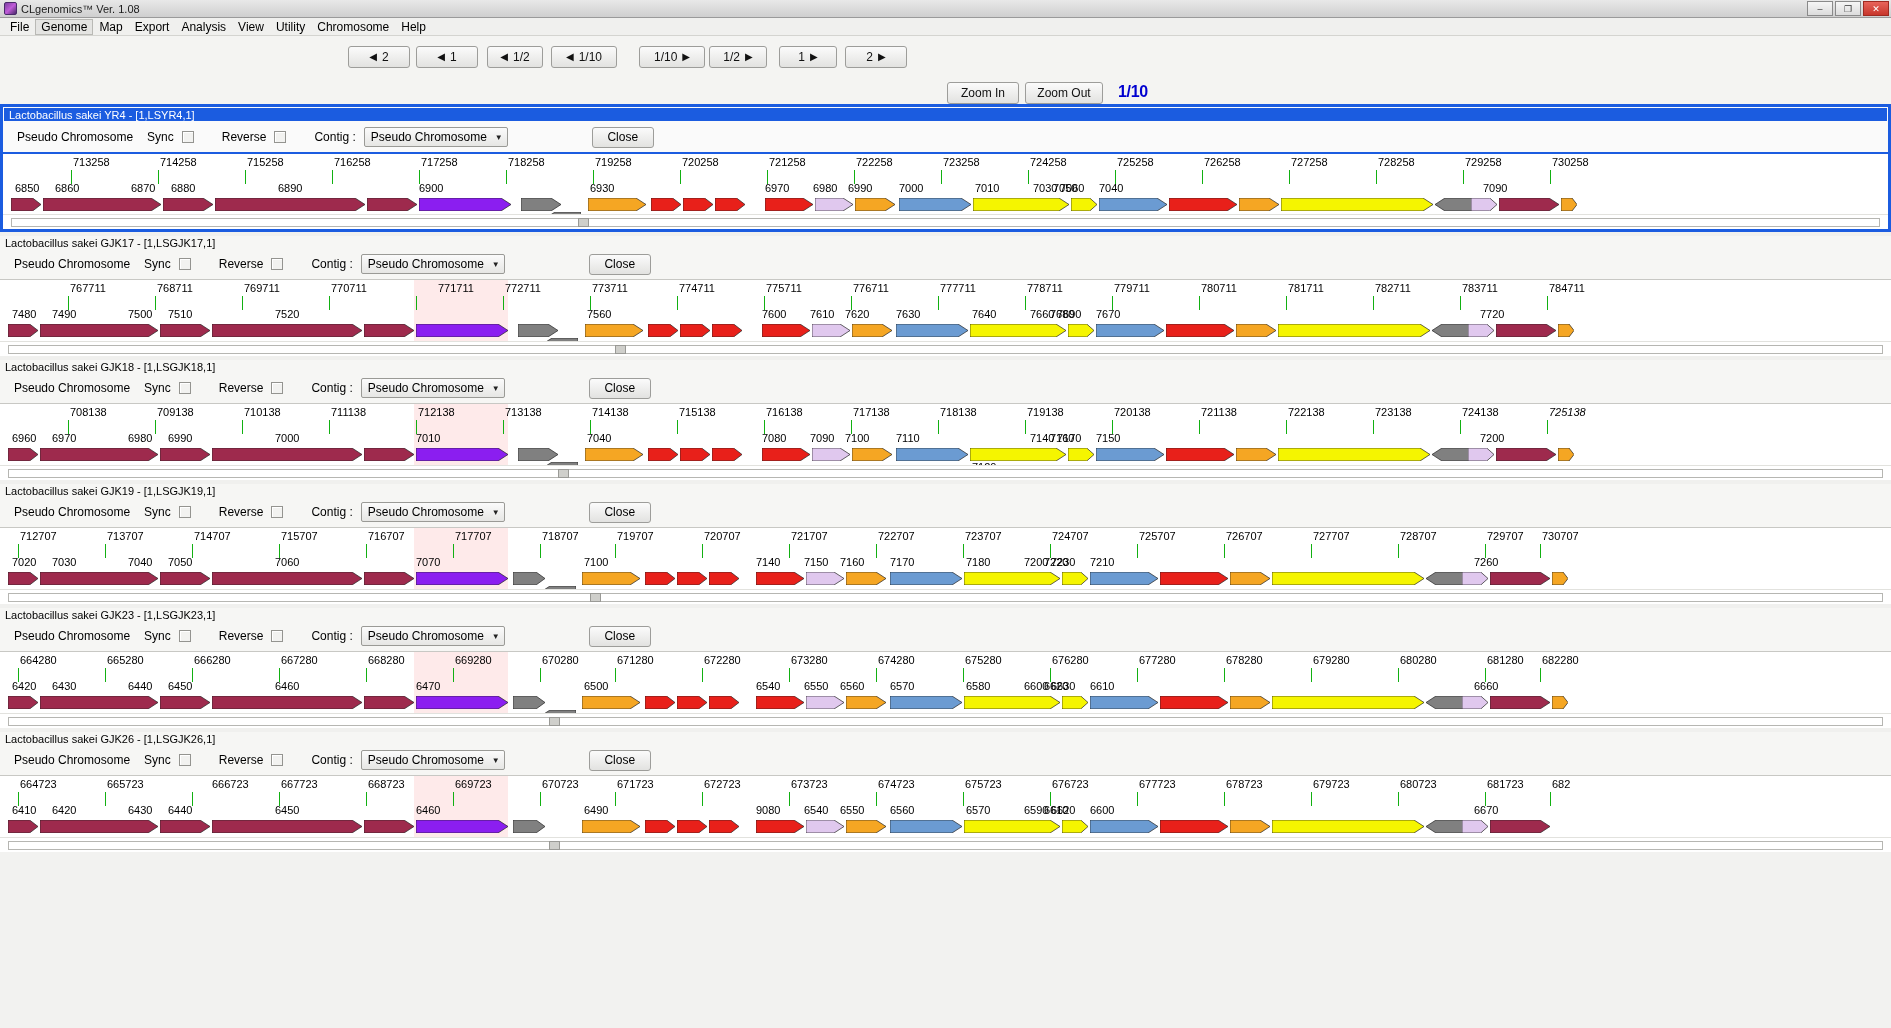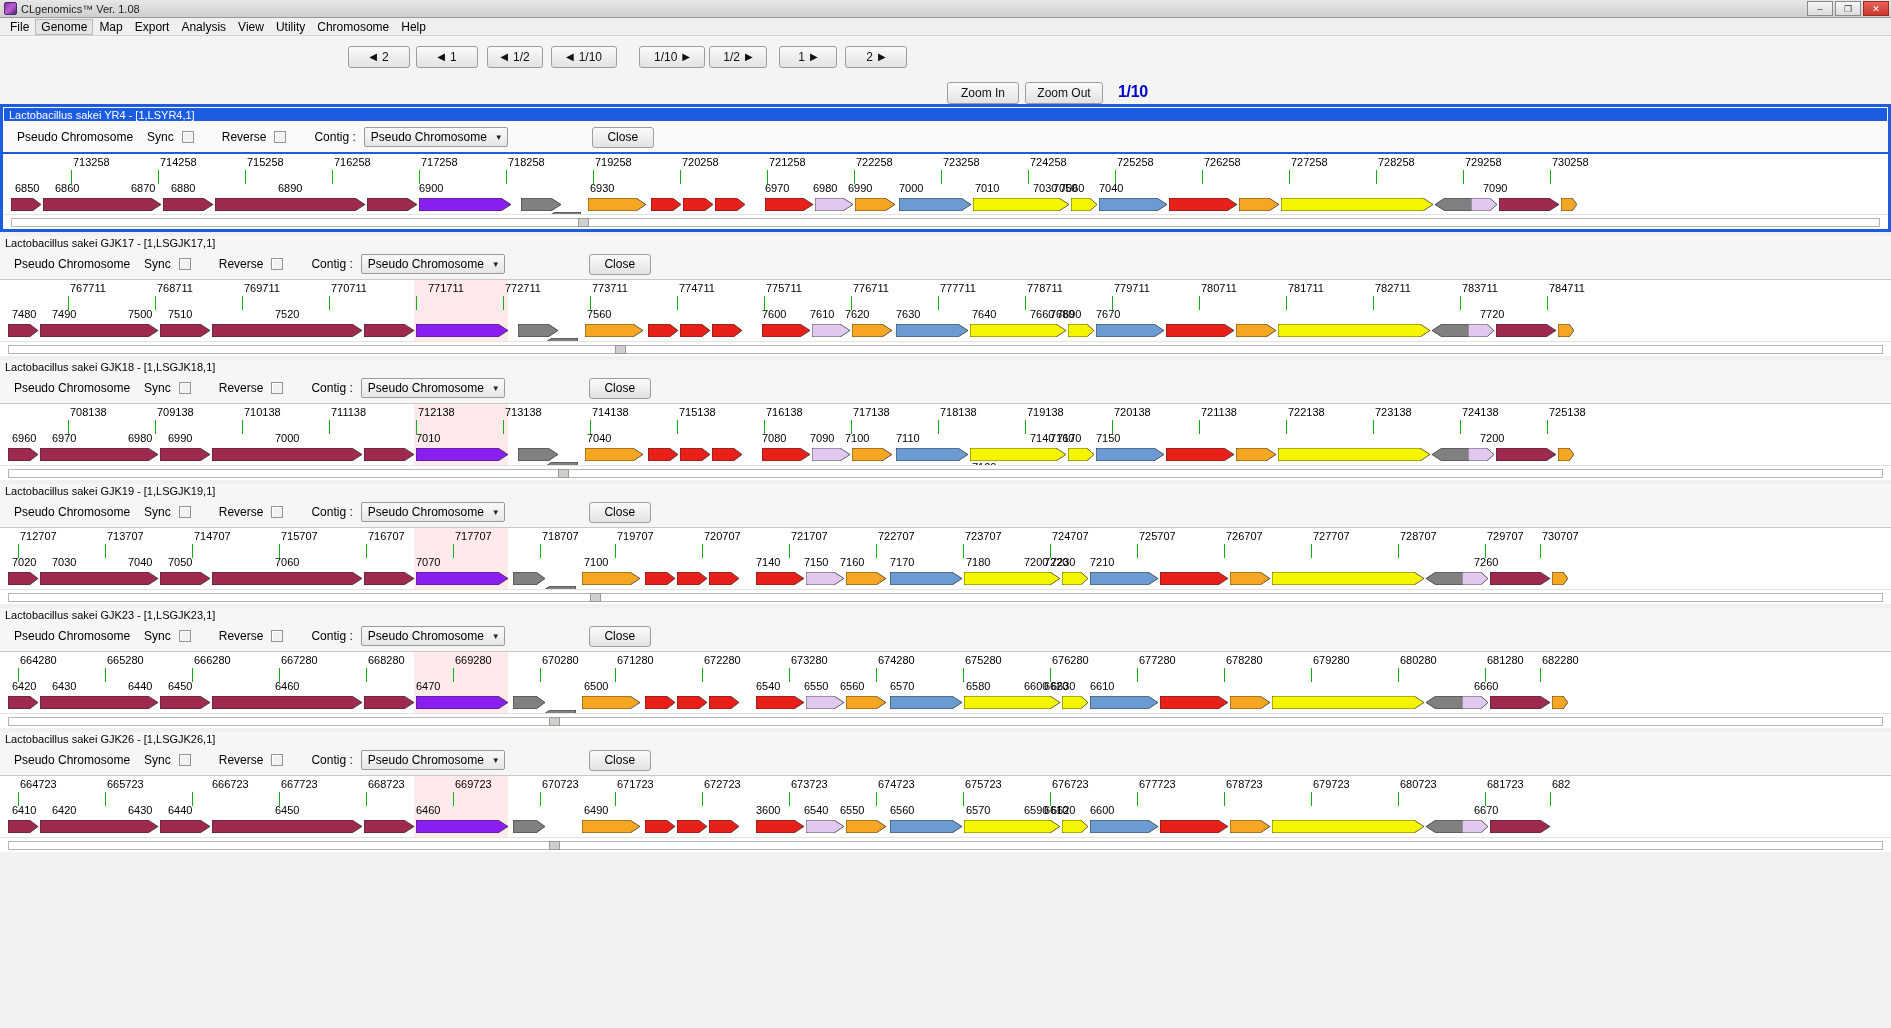--- a/index.html
+++ b/index.html
@@ -493,21 +493,21 @@
         <div class="hl" style="left: 414px; width: 94px;"></div>
         <div class="tick" style="left: 68px;"></div>
         <div class="ticklbl" style="left: 70px;">767711</div>
         <div class="tick" style="left: 155px;"></div>
         <div class="ticklbl" style="left: 157px;">768711</div>
         <div class="tick" style="left: 242px;"></div>
         <div class="ticklbl" style="left: 244px;">769711</div>
         <div class="tick" style="left: 329px;"></div>
         <div class="ticklbl" style="left: 331px;">770711</div>
         <div class="tick" style="left: 416px;"></div>
-        <div class="ticklbl" style="left: 428px;">771711</div>
+        <div class="ticklbl" style="left: 438px;">771711</div>
         <div class="tick" style="left: 503px;"></div>
         <div class="ticklbl" style="left: 505px;">772711</div>
         <div class="tick" style="left: 590px;"></div>
         <div class="ticklbl" style="left: 592px;">773711</div>
         <div class="tick" style="left: 677px;"></div>
         <div class="ticklbl" style="left: 679px;">774711</div>
         <div class="tick" style="left: 764px;"></div>
         <div class="ticklbl" style="left: 766px;">775711</div>
         <div class="tick" style="left: 851px;"></div>
         <div class="ticklbl" style="left: 853px;">776711</div>
@@ -734,21 +734,21 @@
         <div class="ticklbl" style="left: 1114px;">720138</div>
         <div class="tick" style="left: 1199px;"></div>
         <div class="ticklbl" style="left: 1201px;">721138</div>
         <div class="tick" style="left: 1286px;"></div>
         <div class="ticklbl" style="left: 1288px;">722138</div>
         <div class="tick" style="left: 1373px;"></div>
         <div class="ticklbl" style="left: 1375px;">723138</div>
         <div class="tick" style="left: 1460px;"></div>
         <div class="ticklbl" style="left: 1462px;">724138</div>
         <div class="tick" style="left: 1547px;"></div>
-        <div class="ticklbl" style="left: 1549px;">725138</div>
+        <div class="ticklbl" style="left: 1549px; font-style: italic;">725138</div>
         <div class="gene" style="left: 8px;">
           <svg width="30" height="13">
             <polygon points="0,0 21.6,0 30,6.5 21.6,13 0,13" fill="#9e2a4d" stroke="#222" stroke-width="0.7"></polygon>
           </svg>
         </div>
         <div class="genelbl" style="left: 12px;">6960</div>
         <div class="gene" style="left: 40px;">
           <svg width="118" height="13">
             <polygon points="0,0 108,0 118,6.5 108,13 0,13" fill="#9e2a4d" stroke="#222" stroke-width="0.7"></polygon>
           </svg>
@@ -1453,21 +1453,21 @@
         <div class="gene" style="left: 709px;">
           <svg width="30" height="13">
             <polygon points="0,0 21.6,0 30,6.5 21.6,13 0,13" fill="#e8201a" stroke="#222" stroke-width="0.7"></polygon>
           </svg>
         </div>
         <div class="gene" style="left: 756px;">
           <svg width="48" height="13">
             <polygon points="0,0 38,0 48,6.5 38,13 0,13" fill="#e8201a" stroke="#222" stroke-width="0.7"></polygon>
           </svg>
         </div>
-        <div class="genelbl" style="left: 756px;">3600</div>
+        <div class="genelbl" style="left: 756px;">9080</div>
         <div class="gene" style="left: 806px;">
           <svg width="38" height="13">
             <polygon points="0,0 28,0 38,6.5 28,13 0,13" fill="#e0c8ee" stroke="#222" stroke-width="0.7"></polygon>
           </svg>
         </div>
         <div class="genelbl" style="left: 804px;">6540</div>
         <div class="gene" style="left: 846px;">
           <svg width="40" height="13">
             <polygon points="0,0 30,0 40,6.5 30,13 0,13" fill="#f5a623" stroke="#222" stroke-width="0.7"></polygon>
           </svg>

